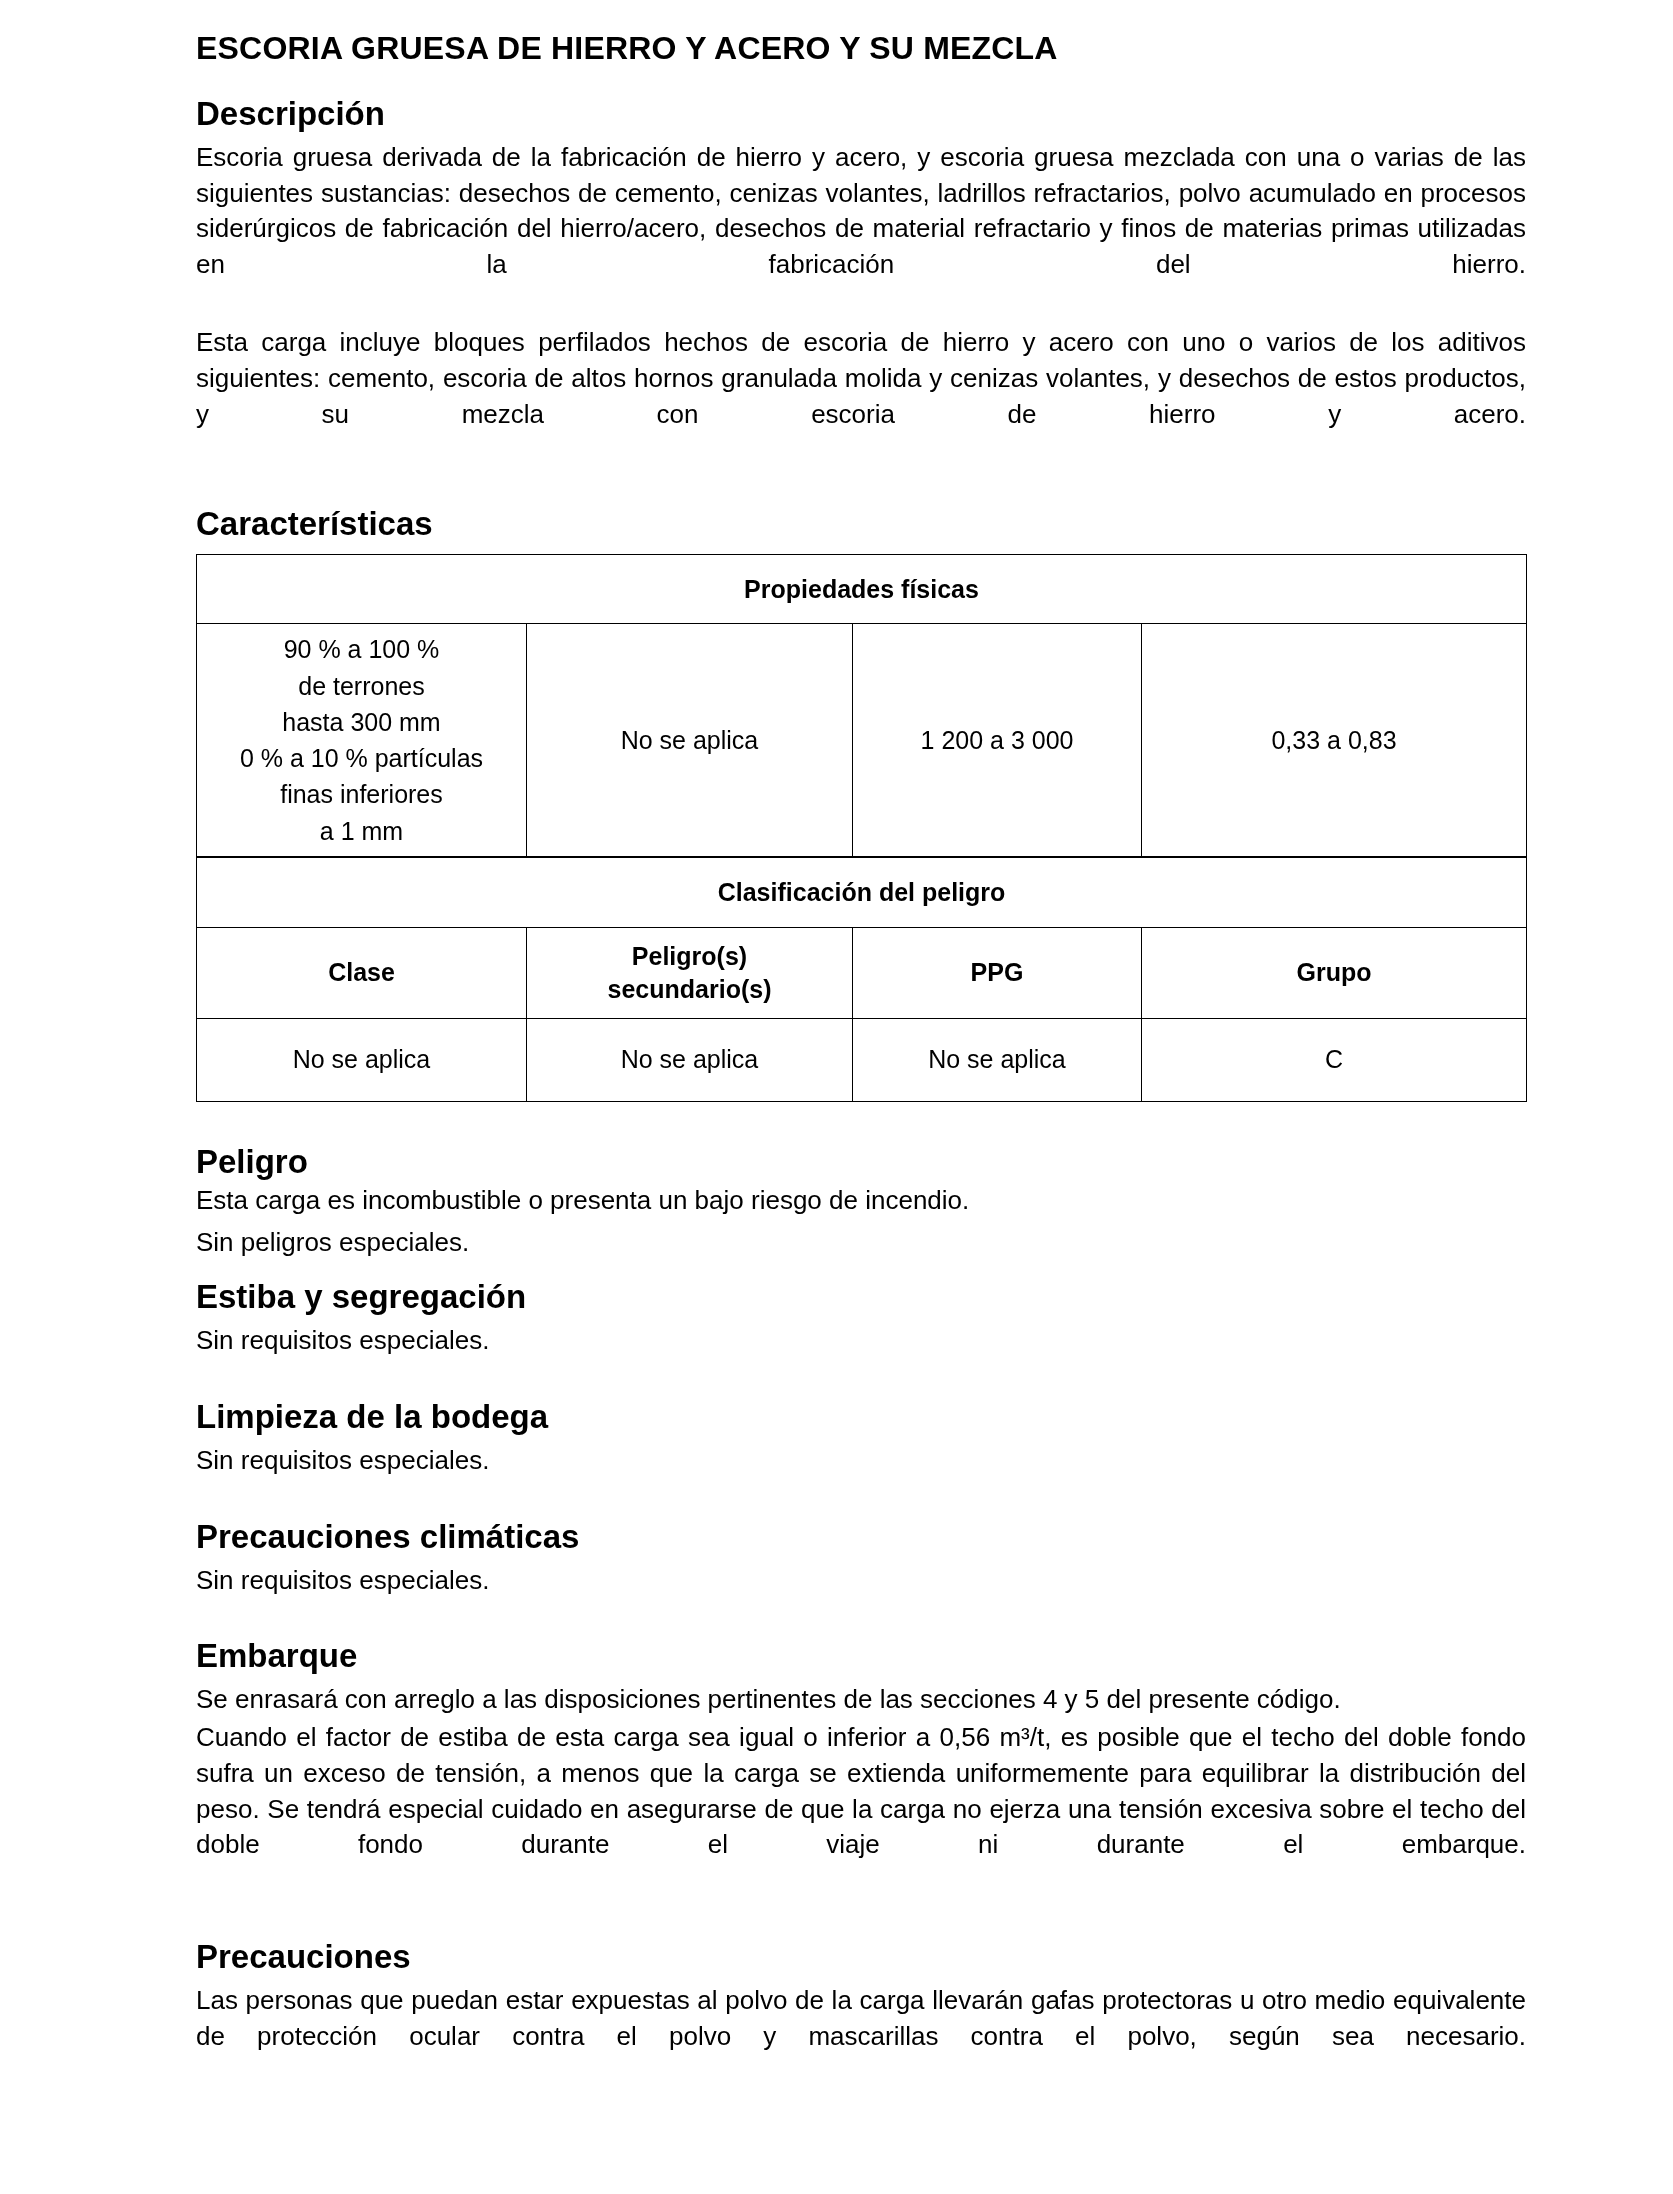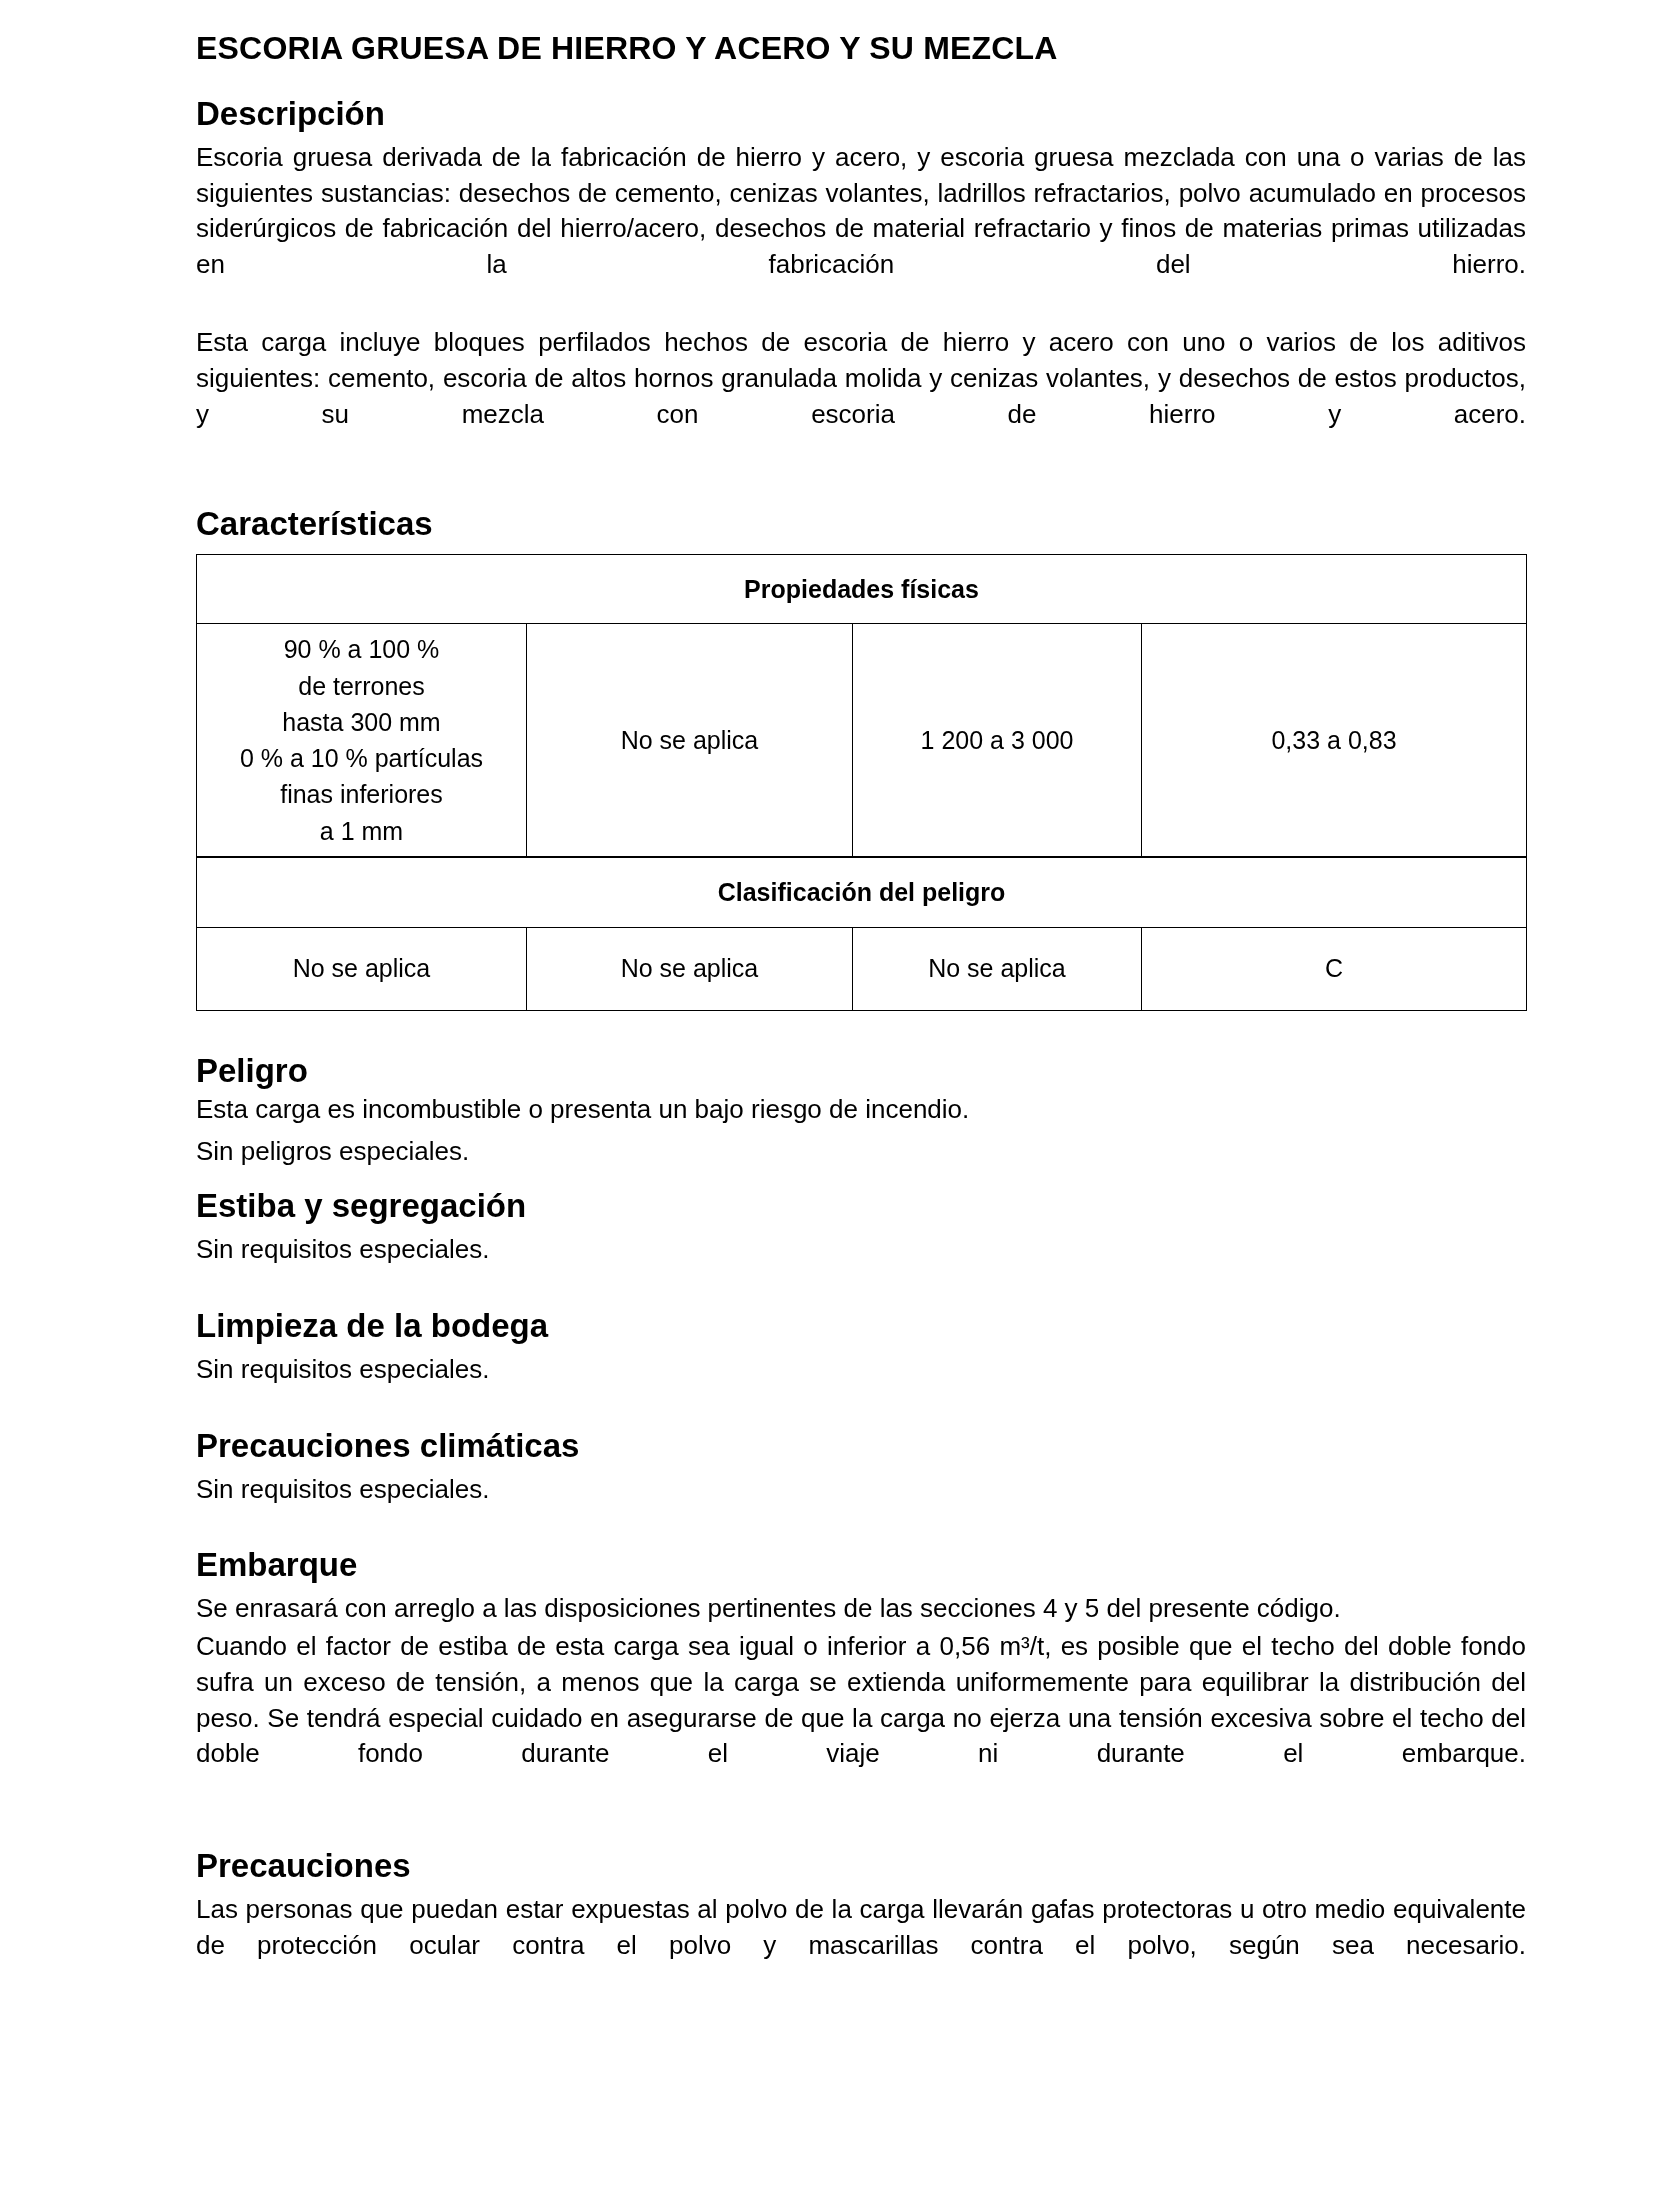--- a/index.html
+++ b/index.html
@@ -173,20 +173,29 @@
 0 % a 10 % partículas
 finas inferiores
 a 1 mm</td>
         <td>No se aplica</td>
         <td>1 200 a 3 000</td>
         <td>0,33 a 0,83</td>
       </tr>
       <tr class="band-row second">
         <th colspan="4">Clasificación del peligro</th>
       </tr>
+      <tr class="hz-head-row">
+        <th>Clase</th>
+        <th>
+          <span>Peligro(s)</span><br>
+          <span>secundario(s)</span>
+        </th>
+        <th>PPG</th>
+        <th>Grupo</th>
+      </tr>
       <tr class="hz-data-row">
         <td>No se aplica</td>
         <td>No se aplica</td>
         <td>No se aplica</td>
         <td>C</td>
       </tr>
     </tbody>
   </table>
 
   <h2 class="section-heading sp-peligro">Peligro</h2>

